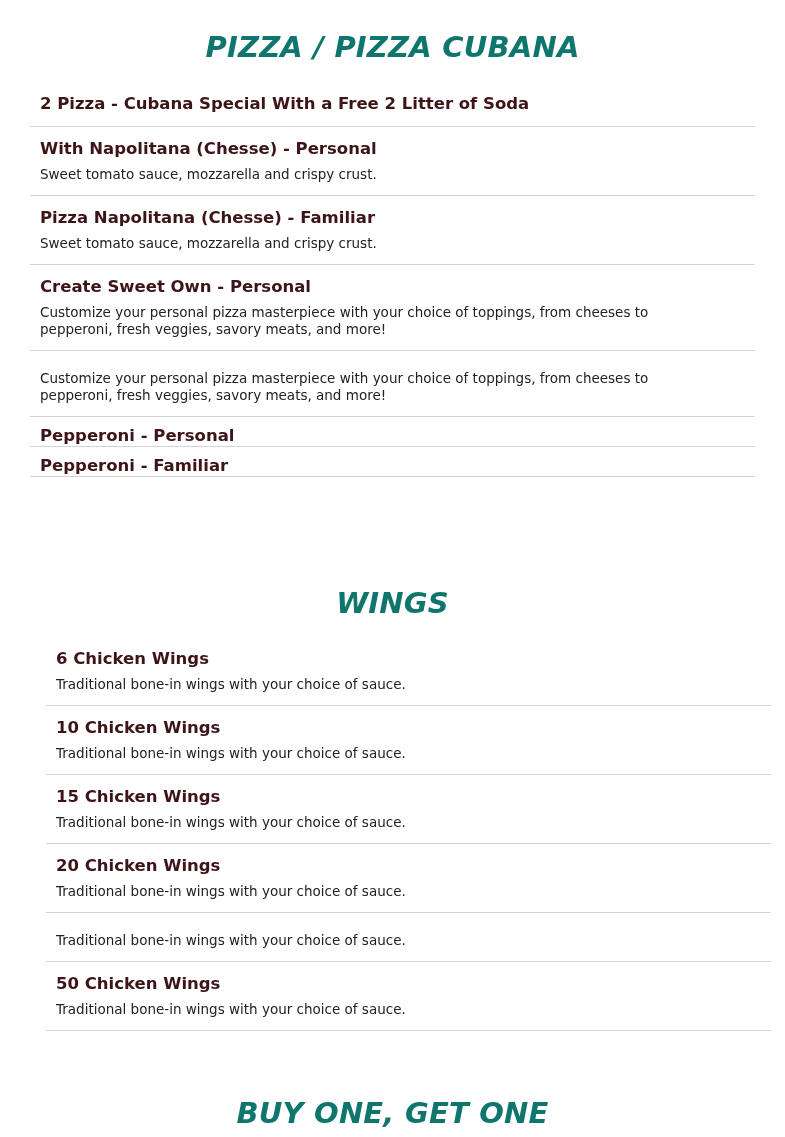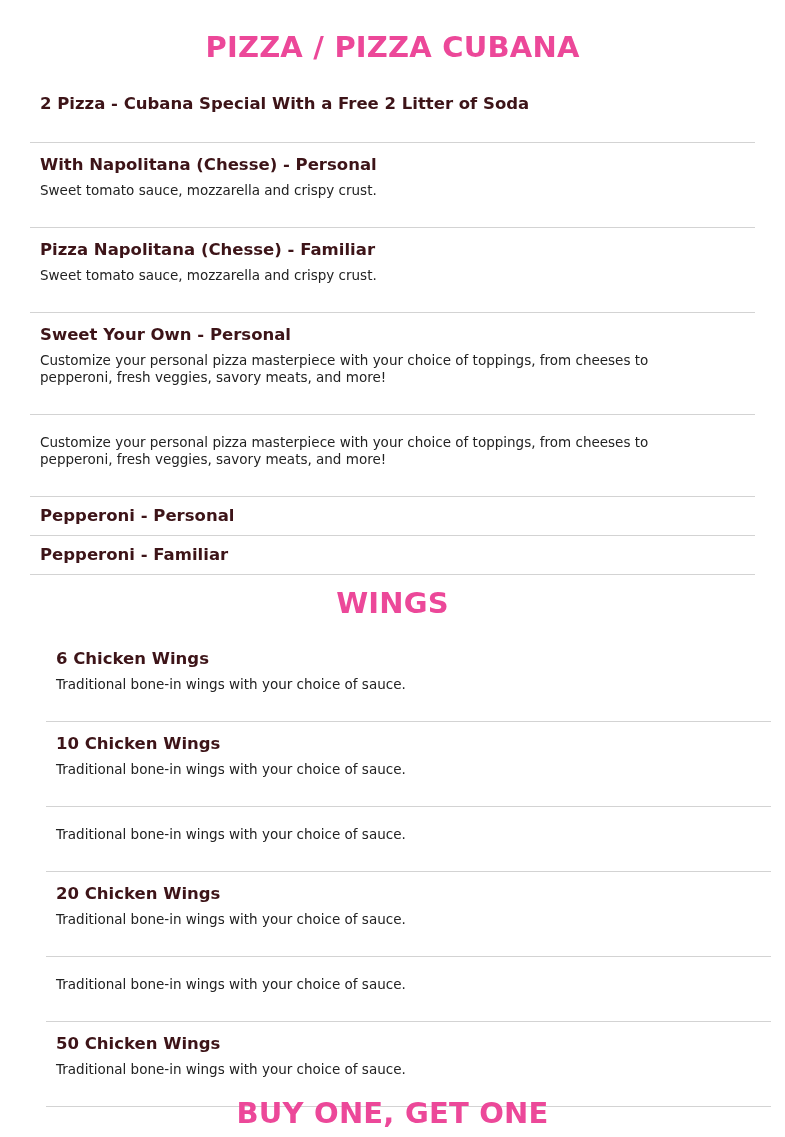--- a/index.html
+++ b/index.html
@@ -1,44 +1,45 @@
 <!DOCTYPE html>
 <html><head>
   <meta charset="utf-8">
   <style>
     * { margin: 0; padding: 0; box-sizing: border-box; }
     html, body { width: 785px; height: 1137px; overflow: hidden; background: #ffffff; }
     body { font-family: "DejaVu Sans", sans-serif; color: #222; position: relative; }
     .menu { position: absolute; left: 30px; top: 0; width: 725px; }
     .section-title {
       text-align: center;
-      color: #ec4899;
+      color: #0f766e;
       font-weight: bold;
       font-size: 29px;
       letter-spacing: 0.2px;
       font-family: "DejaVu Sans", sans-serif;
+      font-style: italic;
     }
     .item { border-bottom: 1px solid #d3d3d3; padding: 0 10px; }
     .item-name {
       color: #3d1418;
       font-weight: bold;
       font-size: 16.5px;
       line-height: 20px;
       font-family: "DejaVu Sans", sans-serif;
     }
     .item-desc {
       color: #222;
       font-size: 13.5px;
       line-height: 17px;
       font-family: "DejaVu Sans", sans-serif;
       margin-top: 7px;
       max-width: 620px;
     }
-    .with-desc { padding-top: 12px; padding-bottom: 28px; }
-    .no-desc { padding-top: 9px; padding-bottom: 9px; }
+    .with-desc { padding-top: 12px; padding-bottom: 12px; }
+    .no-desc { padding-top: 9px; }
     #sec-pizza-title { position: absolute; top: 30px; left: 0; width: 725px; }
     #sec-pizza-list { position: absolute; top: 82px; left: 0; width: 725px; }
     #sec-wings-title { position: absolute; top: 586px; left: 0; width: 725px; }
     #sec-wings-list { position: absolute; top: 637px; left: 16px; width: 725px; }
     #sec-bogo-title { position: absolute; top: 1096px; left: 0; width: 725px; }
   </style>
 </head>
 <body>
 
 <div class="menu">
@@ -50,21 +51,21 @@
     </div>
     <div class="item with-desc">
       <div class="item-name">With Napolitana (Chesse) - Personal</div>
       <div class="item-desc">Sweet tomato sauce, mozzarella and crispy crust.</div>
     </div>
     <div class="item with-desc">
       <div class="item-name">Pizza Napolitana (Chesse) - Familiar</div>
       <div class="item-desc">Sweet tomato sauce, mozzarella and crispy crust.</div>
     </div>
     <div class="item with-desc">
-      <div class="item-name">Sweet Your Own - Personal</div>
+      <div class="item-name">Create Sweet Own - Personal</div>
       <div class="item-desc">Customize your personal pizza masterpiece with your choice of toppings, from cheeses to pepperoni, fresh veggies, savory meats, and more!</div>
     </div>
     <div class="item with-desc">
       <div class="item-desc">Customize your personal pizza masterpiece with your choice of toppings, from cheeses to pepperoni, fresh veggies, savory meats, and more!</div>
     </div>
     <div class="item no-desc">
       <div class="item-name">Pepperoni - Personal</div>
     </div>
     <div class="item no-desc">
       <div class="item-name">Pepperoni - Familiar</div>
@@ -75,20 +76,21 @@
   <div id="sec-wings-list">
     <div class="item with-desc">
       <div class="item-name">6 Chicken Wings</div>
       <div class="item-desc">Traditional bone-in wings with your choice of sauce.</div>
     </div>
     <div class="item with-desc">
       <div class="item-name">10 Chicken Wings</div>
       <div class="item-desc">Traditional bone-in wings with your choice of sauce.</div>
     </div>
     <div class="item with-desc">
+      <div class="item-name">15 Chicken Wings</div>
       <div class="item-desc">Traditional bone-in wings with your choice of sauce.</div>
     </div>
     <div class="item with-desc">
       <div class="item-name">20 Chicken Wings</div>
       <div class="item-desc">Traditional bone-in wings with your choice of sauce.</div>
     </div>
     <div class="item with-desc">
       <div class="item-desc">Traditional bone-in wings with your choice of sauce.</div>
     </div>
     <div class="item with-desc">

